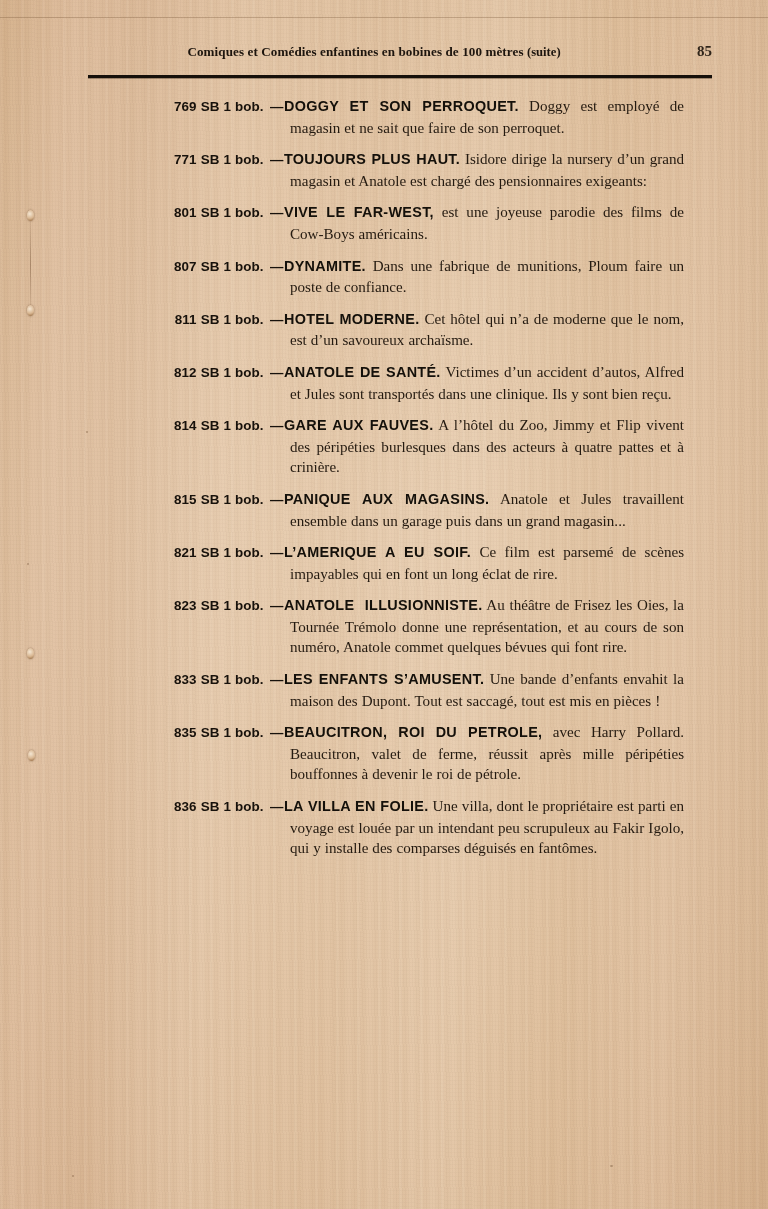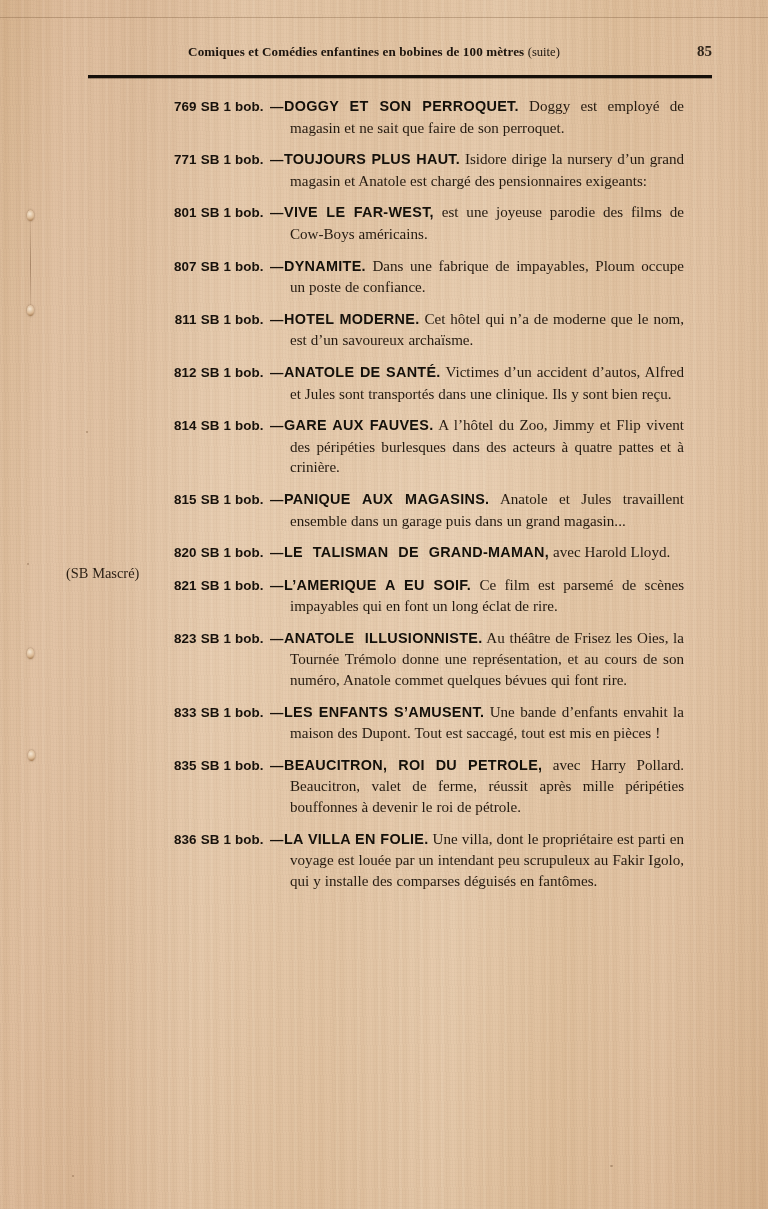--- a/index.html
+++ b/index.html
@@ -76,21 +76,21 @@
   #header{
     position:absolute;left:88px;top:44px;width:624px;height:26px;
   }
   #header-title{
     position:absolute;left:0;right:52px;top:0;text-align:center;
     font-family:"Liberation Serif",serif;
     font-weight:700;font-size:13.5px;letter-spacing:.1px;
     color:#1d150e;white-space:nowrap;
     transform:scaleX(.97);transform-origin:center;
   }
-  #header-title .suite{font-weight:400;font-size:13px;letter-spacing:0;}
+  #header-title .suite{font-weight:700;font-size:13px;letter-spacing:0;}
   #header-title .num100{font-weight:700;}
   #page-number{
     position:absolute;right:0;top:-1px;
     font-family:"Liberation Serif",serif;
     font-weight:700;font-size:15px;color:#231a11;
     opacity:.93;
   }
 
   #rule{
     position:absolute;left:88px;top:75px;width:624px;height:3px;
@@ -181,26 +181,25 @@
     <div id="header-title"><span>Comiques et Comédies enfantines en bobines de </span><span class="num100">100</span><span> mètres </span><span class="suite">(suite)</span></div>
     <div id="page-number"><span>85</span></div>
   </div>
 
   <div id="rule"></div>
 
   <div id="entries">
       <div class="entry"><span class="ref">769 SB  1 bob.<span class="sep"> — </span></span><span class="title">DOGGY ET SON PERROQUET.</span><span class="desc"> Doggy est employé de magasin et ne sait que faire de son perroquet.</span></div>
       <div class="entry"><span class="ref">771 SB  1 bob.<span class="sep"> — </span></span><span class="title">TOUJOURS PLUS HAUT.</span><span class="desc"> Isidore dirige la nursery d’un grand magasin et Anatole est chargé des pensionnaires exigeants:</span></div>
       <div class="entry"><span class="ref">801 SB  1 bob.<span class="sep"> — </span></span><span class="title">VIVE LE FAR-WEST,</span><span class="desc"> est une joyeuse parodie des films de Cow-Boys américains.</span></div>
-      <div class="entry"><span class="ref">807 SB  1 bob.<span class="sep"> — </span></span><span class="title">DYNAMITE.</span><span class="desc"> Dans une fabrique de impayables, Ploum occupe un poste de confiance.</span></div>
+      <div class="entry"><span class="ref">807 SB  1 bob.<span class="sep"> — </span></span><span class="title">DYNAMITE.</span><span class="desc"> Dans une fabrique de munitions, Ploum faire un poste de confiance.</span></div>
       <div class="entry"><span class="ref">811 SB  1 bob.<span class="sep"> — </span></span><span class="title">HOTEL MODERNE.</span><span class="desc"> Cet hôtel qui n’a de moderne que le nom, est d’un savoureux archaïsme.</span></div>
       <div class="entry"><span class="ref">812 SB  1 bob.<span class="sep"> — </span></span><span class="title">ANATOLE DE SANTÉ.</span><span class="desc"> Victimes d’un accident d’autos, Alfred et Jules sont transportés dans une clinique. Ils y sont bien reçu.</span></div>
       <div class="entry"><span class="ref">814 SB  1 bob.<span class="sep"> — </span></span><span class="title">GARE AUX FAUVES.</span><span class="desc"> A l’hôtel du Zoo, Jimmy et Flip vivent des péripéties burlesques dans des acteurs à quatre pattes et à crinière.</span></div>
       <div class="entry"><span class="ref">815 SB  1 bob.<span class="sep"> — </span></span><span class="title">PANIQUE AUX MAGASINS.</span><span class="desc"> Anatole et Jules travaillent ensemble dans un garage puis dans un grand magasin...</span></div>
-      <div class="entry has-tag"><span class="ref">820 SB  1 bob.<span class="sep"> — </span></span><span class="title spaced">LE  TALISMAN  DE  GRAND-MAMAN,</span><span class="desc"> avec Harold Lloyd.</span><span class="tag">(SB Mascré)</span></div>
       <div class="entry"><span class="ref">821 SB  1 bob.<span class="sep"> — </span></span><span class="title">L’AMERIQUE A EU SOIF.</span><span class="desc"> Ce film est parsemé de scènes impayables qui en font un long éclat de rire.</span></div>
       <div class="entry"><span class="ref">823 SB  1 bob.<span class="sep"> — </span></span><span class="title spaced">ANATOLE  ILLUSIONNISTE.</span><span class="desc"> Au théâtre de Frisez les Oies, la Tournée Trémolo donne une représentation, et au cours de son numéro, Anatole commet quelques bévues qui font rire.</span></div>
       <div class="entry"><span class="ref">833 SB  1 bob.<span class="sep"> — </span></span><span class="title">LES ENFANTS S’AMUSENT.</span><span class="desc"> Une bande d’enfants envahit la maison des Dupont. Tout est saccagé, tout est mis en pièces !</span></div>
       <div class="entry"><span class="ref">835 SB  1 bob.<span class="sep"> — </span></span><span class="title">BEAUCITRON, ROI DU PETROLE,</span><span class="desc"> avec Harry Pollard. Beaucitron, valet de ferme, réussit après mille péripéties bouffonnes à devenir le roi de pétrole.</span></div>
       <div class="entry"><span class="ref">836 SB  1 bob.<span class="sep"> — </span></span><span class="title">LA VILLA EN FOLIE.</span><span class="desc"> Une villa, dont le propriétaire est parti en voyage est louée par un intendant peu scrupuleux au Fakir Igolo, qui y installe des comparses déguisés en fantômes.</span></div>
     </div>
 
 </div>
 
 </body></html>

